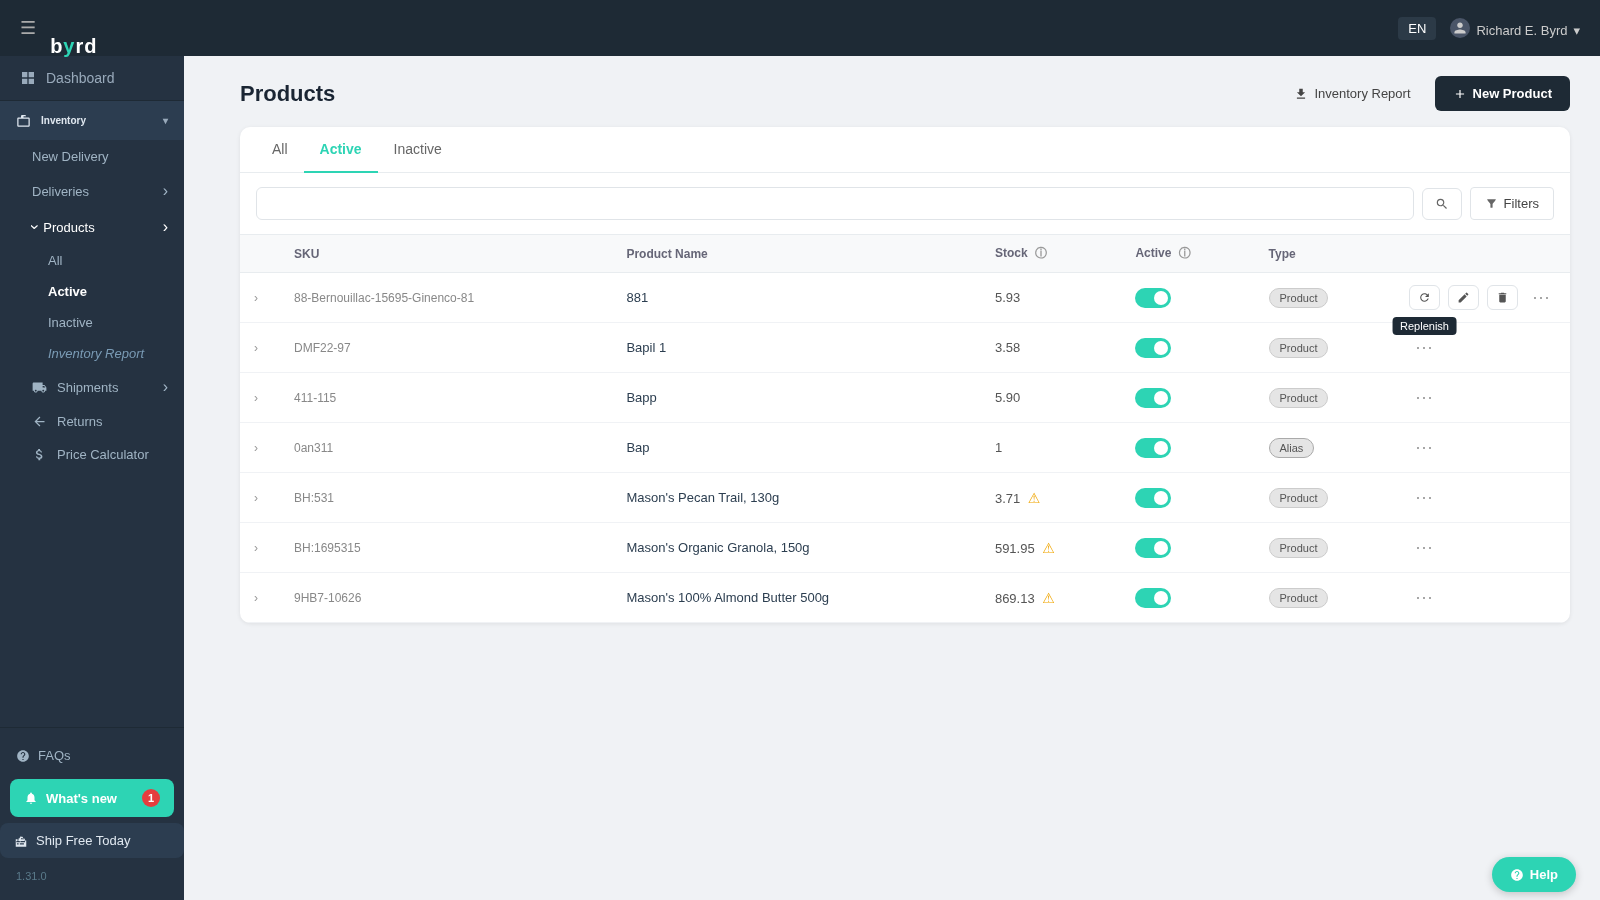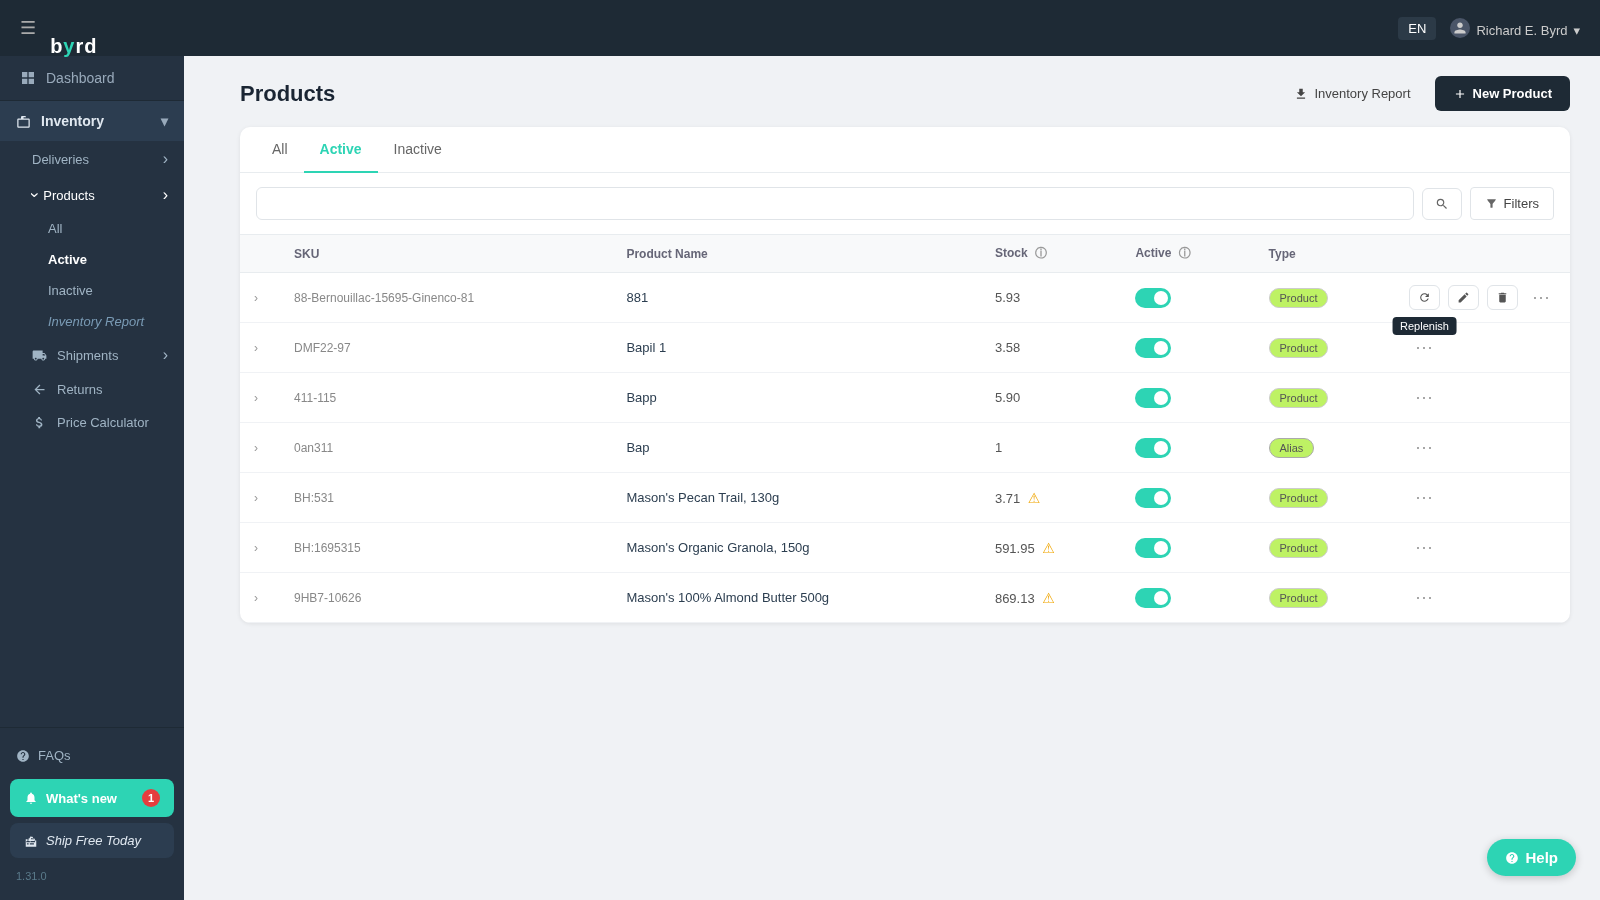--- a/index.html
+++ b/index.html
@@ -30,42 +30,42 @@
       width: 184px; min-height: calc(100vh - 56px); background: #253241;
       position: fixed; left: 0; top: 56px; bottom: 0; overflow-y: auto;
       display: flex; flex-direction: column;
     }
     .sidebar-dashboard {
       padding: 14px 20px; display: flex; align-items: center; gap: 10px;
       color: #9ab; font-size: 14px; cursor: pointer; border-bottom: 1px solid #1e2a35;
     }
     .sidebar-section {
       padding: 12px 16px; display: flex; align-items: center; justify-content: space-between;
-      color: #e0e8f0; font-size: 14px; font-weight: 600; cursor: pointer;
+      color: #e0e8f0; font-size: 10px; font-weight: 600; cursor: pointer;
       background: #2c3d50;
     }
     .sidebar-section-icon { display: flex; align-items: center; gap: 10px; }
     .sidebar-item {
       padding: 9px 16px 9px 32px; color: #a0b4c4; font-size: 13px; cursor: pointer;
       display: flex; align-items: center; justify-content: space-between;
     }
     .sidebar-item.active-item { color: #fff; }
     .sidebar-sub { padding: 8px 16px 8px 48px; color: #a0b4c4; font-size: 13px; cursor: pointer; }
     .sidebar-sub.active-sub { color: #fff; font-weight: 600; }
     .sidebar-sub.italic-sub { font-style: italic; color: #7a9bb5; }
     .sidebar-bottom { margin-top: auto; padding: 10px 0; border-top: 1px solid #1e2a35; }
     .sidebar-faqs { padding: 10px 16px; color: #a0b4c4; font-size: 13px; cursor: pointer; display: flex; align-items: center; gap: 8px; }
     .whats-new-btn {
       margin: 6px 10px; background: #2dd4b4; border-radius: 8px; padding: 10px 14px;
       display: flex; align-items: center; justify-content: space-between; cursor: pointer; color: #fff; font-size: 13px; font-weight: 600;
     }
     .badge { background: #e53e3e; color: #fff; border-radius: 50%; width: 18px; height: 18px; font-size: 11px; display: flex; align-items: center; justify-content: center; }
     .ship-free-btn {
-      margin: 4px 10px; background: #2c3d50; border-radius: 8px; padding: 10px 14px;
-      display: flex; align-items: center; gap: 8px; cursor: pointer; color: #e0e8f0; font-size: 13px; font-style: italic;
+      margin: 4px 0; background: #2c3d50; border-radius: 8px; padding: 10px 14px;
+      display: flex; align-items: center; gap: 8px; cursor: pointer; color: #e0e8f0; font-size: 13px;
     }
     .version { padding: 8px 16px; color: #5a7a8a; font-size: 11px; }
 
     
     .main { margin-left: 210px; flex: 1; padding: 20px 30px; background: #f0f2f5; min-height: calc(100vh - 56px); }
 
     
     .page-header { display: flex; align-items: center; justify-content: space-between; margin-bottom: 16px; }
     .page-title { font-size: 22px; font-weight: 700; color: #1a2533; }
     .header-actions { display: flex; align-items: center; gap: 12px; }
@@ -123,44 +123,44 @@
       position: absolute; cursor: pointer; top: 0; left: 0; right: 0; bottom: 0;
       background: #2dd4b4; border-radius: 20px; transition: 0.3s;
     }
     .slider:before {
       position: absolute; content: ""; height: 14px; width: 14px;
       left: 3px; bottom: 3px; background: white; border-radius: 50%; transition: 0.3s;
       transform: translateX(16px);
     }
     .type-badge {
       display: inline-block; border: 1px solid #ccc; border-radius: 20px;
-      padding: 3px 10px; font-size: 11px; color: #555; background: #bef264;
+      padding: 3px 10px; font-size: 11px; color: #555; background: #e5e5e5;
     }
     .type-badge.alias { border-color: #aaa; }
     .action-icons { display: flex; align-items: center; gap: 8px; }
     .action-icon-btn {
       background: transparent; border: 1px solid #e0e4e8; border-radius: 6px;
       padding: 5px 8px; cursor: pointer; color: #666; font-size: 14px;
       display: flex; align-items: center;
     }
     .more-btn { background: transparent; border: none; cursor: pointer; color: #999; font-size: 18px; padding: 2px 6px; }
     .warning-icon { color: #f0a500; font-size: 14px; margin-left: 4px; }
     .tooltip-container { position: relative; display: inline-block; }
     .tooltip-box {
       position: absolute; top: 32px; left: 50%; transform: translateX(-50%);
       background: #1e2a35; color: #fff; font-size: 11px; border-radius: 4px;
       padding: 3px 8px; white-space: nowrap; z-index: 10;
     }
     .info-icon { color: #999; font-size: 12px; margin-left: 4px; }
 
     
     .help-btn {
-      position: fixed; bottom: 24px; right: 24px;
+      position: fixed; bottom: 8px; right: 24px;
       background: #2dd4b4; color: #fff; border: none; border-radius: 24px;
-      padding: 10px 18px; font-size: 15px; font-weight: 600; cursor: pointer;
+      padding: 10px 18px; font-size: 13px; font-weight: 600; cursor: pointer;
       display: flex; align-items: center; gap: 6px; box-shadow: 0 2px 8px rgba(0,0,0,0.2);
     }
 
     
     .chevron-right::after { content: '›'; font-size: 16px; }
     .chevron-down::after { content: '›'; font-size: 16px; display: inline-block; transform: rotate(90deg); }
   </style>
 </head>
 <body>
 
@@ -194,20 +194,23 @@
     <div class="sidebar-section">
       <div class="sidebar-section-icon">
         <svg width="15" height="15" viewBox="0 0 24 24" fill="#e0e8f0">
             <path d="M20 7h-4V5c0-1.1-.9-2-2-2h-4c-1.1 0-2 .9-2 2v2H4c-1.1 0-2 .9-2 2v11c0 1.1.9 2 2 2h16c1.1 0 2-.9 2-2V9c0-1.1-.9-2-2-2zm-8-2h4v2h-4V5zm8 15H4V9h16v11z"></path>
           </svg>
         <span>Inventory</span>
       </div>
       <span style="color:#9ab;">▾</span>
     </div>
 
+    <div class="sidebar-item">
+      <span>New Delivery</span>
+    </div>
     <div class="sidebar-item">
       <span>Deliveries</span>
       <span class="chevron-right"></span>
     </div>
     <div class="sidebar-item active-item">
       <div style="display:flex;align-items:center;gap:6px;">
         <span class="chevron-down"></span>
         <span>Products</span>
       </div>
       <span class="chevron-right"></span>

